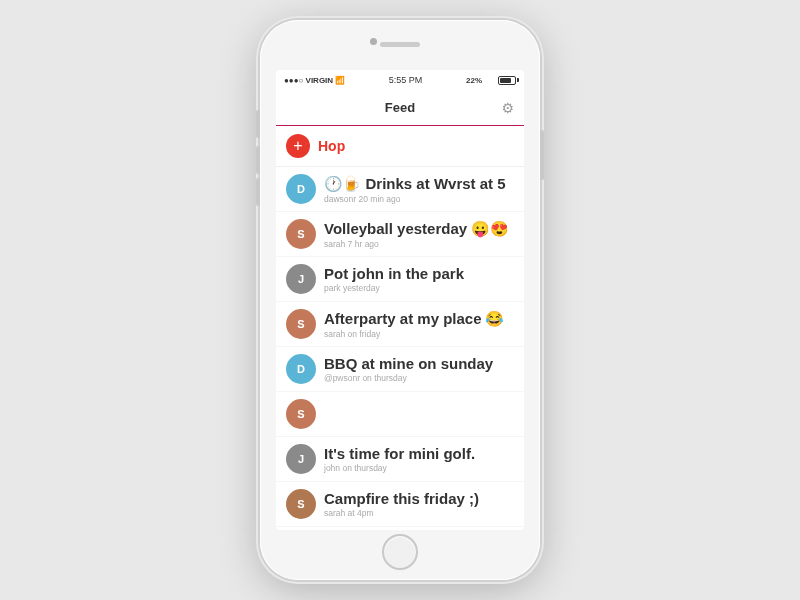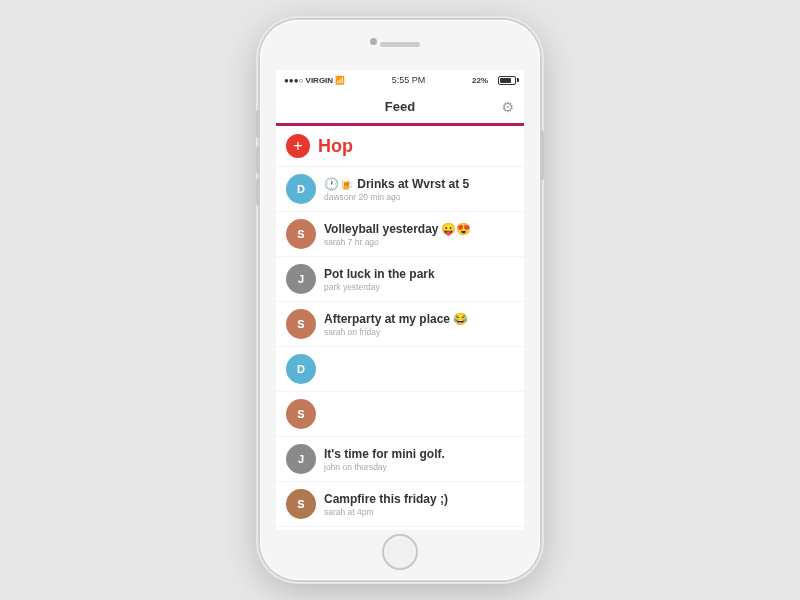--- a/index.html
+++ b/index.html
@@ -108,21 +108,21 @@
       display: flex;
       align-items: center;
       justify-content: space-between;
       padding: 0 8px;
       font-size: 9px;
       font-weight: 600;
       color: #333;
       flex-shrink: 0;
     }
     .status-left { display: flex; align-items: center; gap: 2px; }
-    .status-right { display: flex; align-items: center; gap: 10px; }
+    .status-right { display: flex; align-items: center; gap: 16px; }
     .battery-icon {
       width: 18px; height: 9px;
       border: 1px solid #333;
       border-radius: 2px;
       position: relative;
       display: flex;
       align-items: center;
       padding: 1px;
     }
     .battery-icon::after {
@@ -144,21 +144,21 @@
     }
 
     
     .nav-bar {
       background: #fff;
       height: 36px;
       display: flex;
       align-items: center;
       justify-content: center;
       position: relative;
-      border-bottom: 3px solid #be185d;
+      border-bottom: 1px solid #be185d;
       flex-shrink: 0;
     }
     .nav-title {
       font-size: 13px;
       font-weight: 600;
       color: #333;
     }
     .nav-gear {
       position: absolute;
       right: 10px;
@@ -189,21 +189,21 @@
       color: #fff;
       font-size: 16px;
       display: flex;
       align-items: center;
       justify-content: center;
       font-weight: 300;
       flex-shrink: 0;
       margin-right: 8px;
     }
     .hop-label {
-      font-size: 18px;
+      font-size: 14px;
       font-weight: 700;
       color: #e8382d;
     }
 
     
     .feed-item {
       display: flex;
       align-items: center;
       padding: 7px 10px;
       border-bottom: 1px solid #f5f5f5;
@@ -217,21 +217,21 @@
       overflow: hidden;
       display: flex;
       align-items: center;
       justify-content: center;
       font-size: 11px;
       font-weight: 600;
       color: #fff;
     }
     .item-content { flex: 1; min-width: 0; }
     .item-title {
-      font-size: 12px;
+      font-size: 15px;
       font-weight: 600;
       color: #333;
       white-space: nowrap;
       overflow: hidden;
       text-overflow: ellipsis;
     }
     .item-sub {
       font-size: 8.5px;
       color: #aaa;
       margin-top: 1px;
@@ -283,33 +283,37 @@
           <div class="feed-item">
       <div class="avatar" style="background:#c4785a">S</div>
       <div class="item-content">
         <div class="item-title">Volleyball yesterday 😛😍</div>
         <div class="item-sub">sarah 7 hr ago</div>
       </div>
     </div>
           <div class="feed-item">
       <div class="avatar" style="background:#8a8a8a">J</div>
       <div class="item-content">
-        <div class="item-title">Pot luck in the park</div>
+        <div class="item-title">Pot john in the park</div>
         <div class="item-sub">park yesterday</div>
       </div>
     </div>
           <div class="feed-item">
       <div class="avatar" style="background:#c4785a">S</div>
       <div class="item-content">
         <div class="item-title">Afterparty at my place 😂</div>
         <div class="item-sub">sarah on friday</div>
       </div>
     </div>
           <div class="feed-item">
       <div class="avatar" style="background:#5ab4d6">D</div>
+      <div class="item-content">
+        <div class="item-title">BBQ at mine on sunday</div>
+        <div class="item-sub">@pwsonr on thursday</div>
+      </div>
     </div>
           <div class="feed-item">
       <div class="avatar" style="background:#c4785a">S</div>
     </div>
           <div class="feed-item">
       <div class="avatar" style="background:#8a8a8a">J</div>
       <div class="item-content">
         <div class="item-title">It's time for mini golf.</div>
         <div class="item-sub">john on thursday</div>
       </div>

